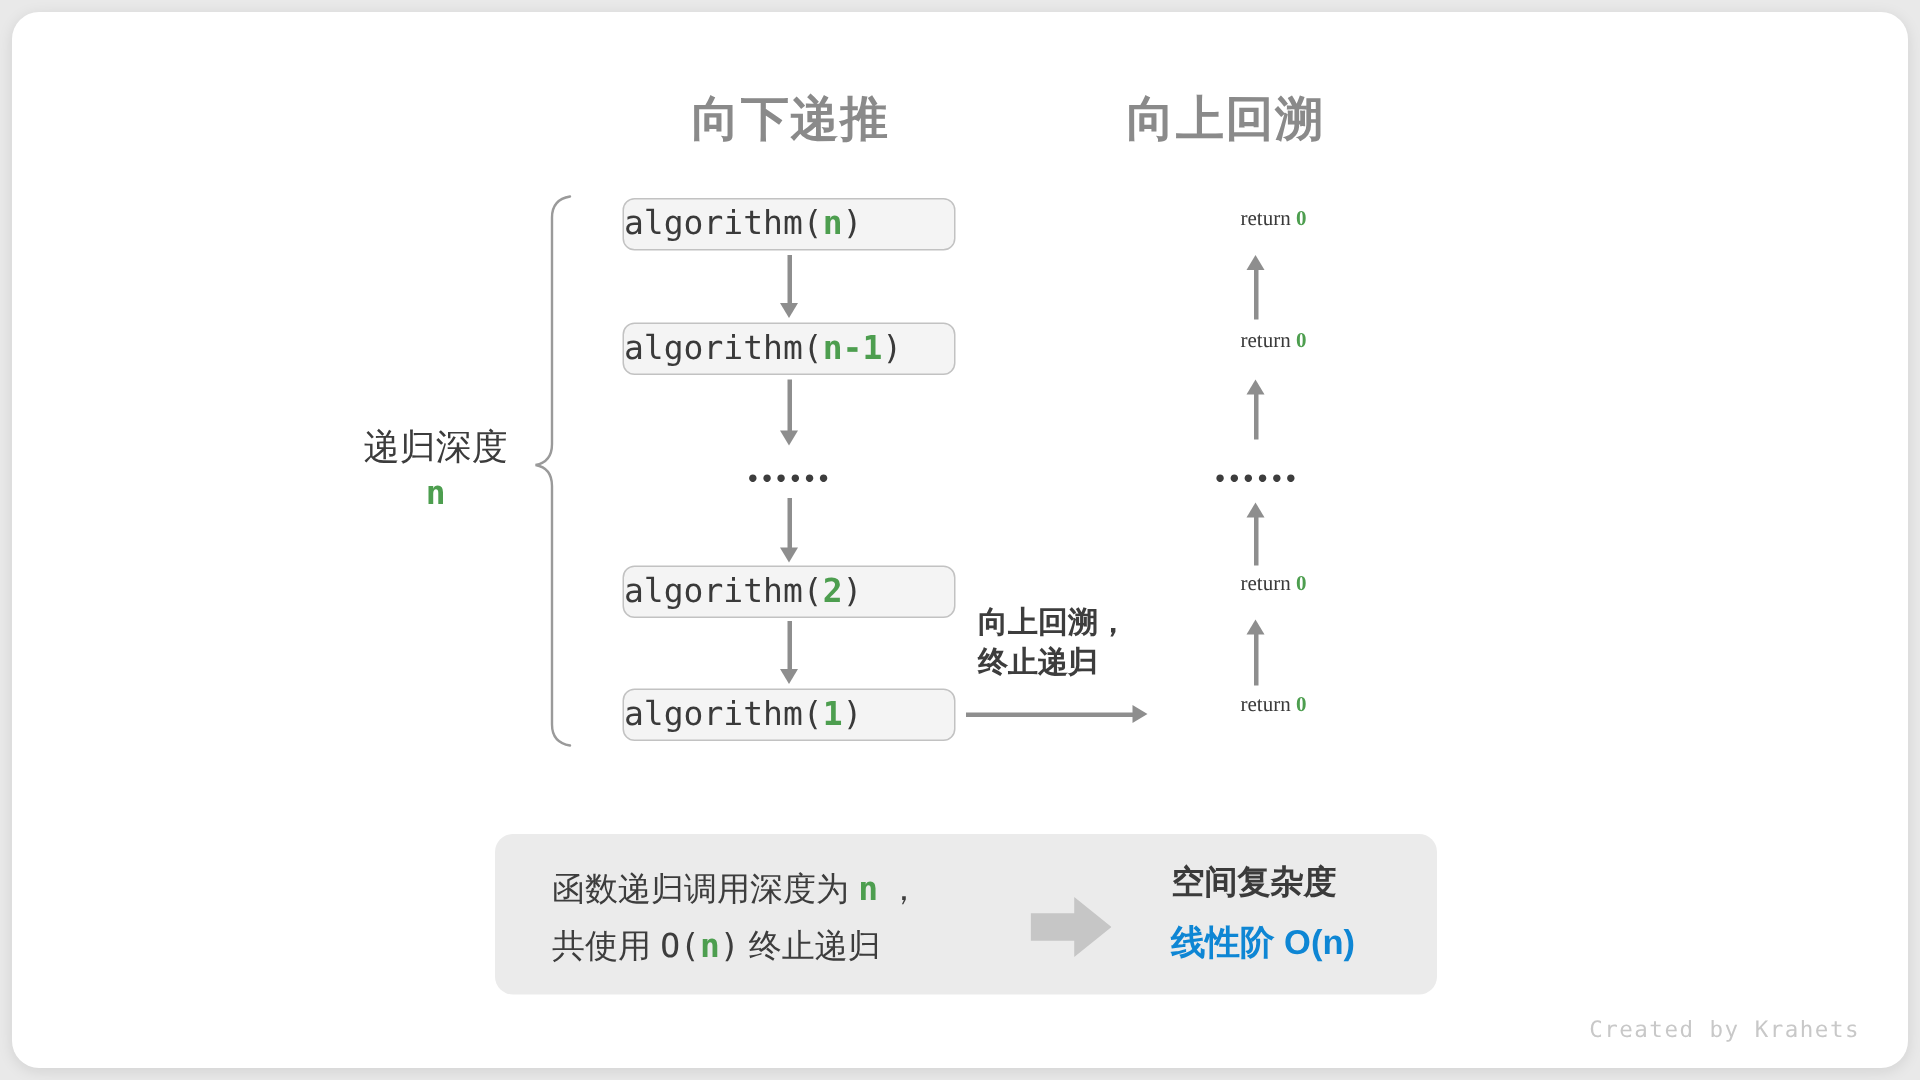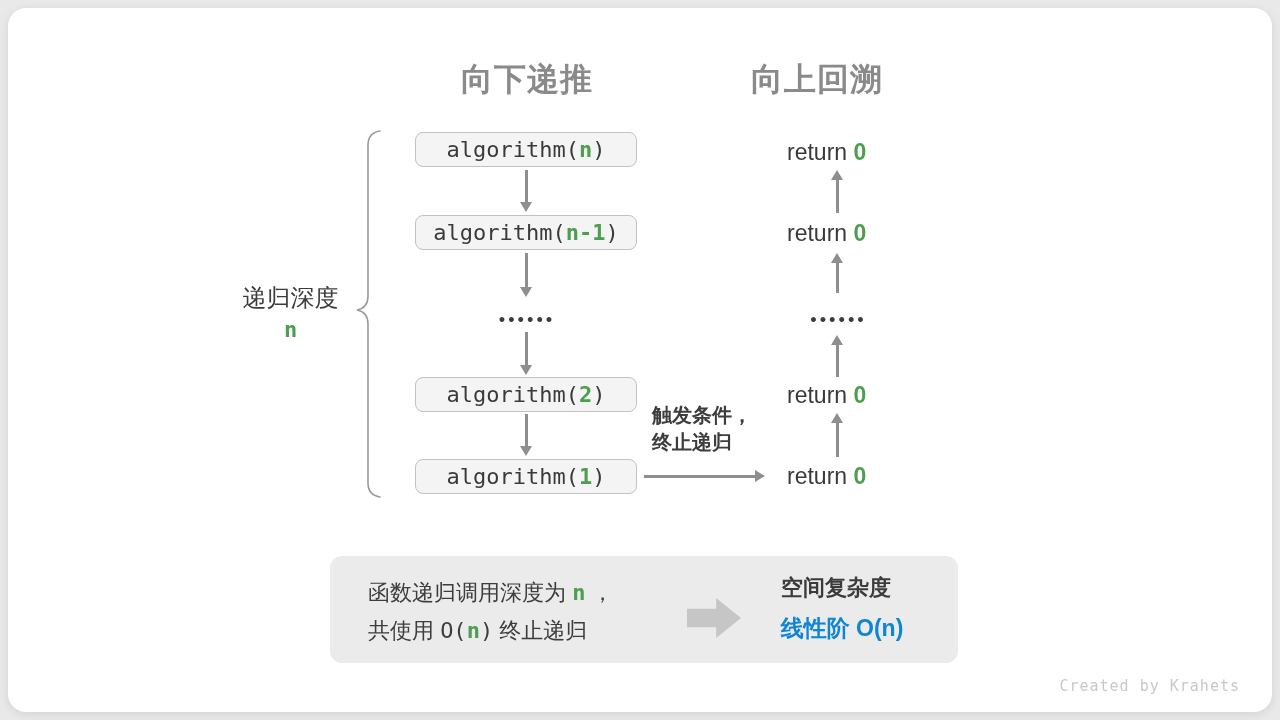--- a/index.html
+++ b/index.html
@@ -19,28 +19,28 @@
     width:220px;text-align:center;top:58px;
     font-size:32px;font-weight:bold;color:#8a8a8a;
     letter-spacing:1px;
   }
   .mono{font-family:"DejaVu Sans Mono","Liberation Mono",monospace;}
   .green{color:#4d9e4f;font-weight:bold;}
   .blue{color:#0e86d4;}
   .algo-box{
     left:415px;width:222px;height:35px;box-sizing:border-box;
     background:#f4f4f4;border:1.5px solid #c2c2c2;border-radius:8px;
-    display:flex;align-items:center;justify-content:center;
+    display:flex;align-items:center;
     font-family:"DejaVu Sans Mono","Liberation Mono",monospace;
     font-size:22px;color:#3a3a3a;white-space:pre;
   }
   .return-line{
-    left:787px;width:140px;height:24px;
-    font-family:Liberation Sans, sans-serif;
-    font-size:23px;color:#3a3a3a;white-space:pre;
+    left:827px;width:140px;height:24px;
+    font-family:Liberation Serif, serif;
+    font-size:14px;color:#3a3a3a;white-space:pre;
   }
   .dots{
     font-family:"DejaVu Sans Mono","Liberation Mono",monospace;
     font-size:14px;font-weight:bold;color:#3d3d3d;
     letter-spacing:1px;text-align:center;
   }
   
   .va{width:3px;background:#8e8e8e;}
   .va.down::after{
     content:'';position:absolute;bottom:-9px;left:-4.5px;
@@ -133,21 +133,21 @@
 <div class="abs return-line" style="top:463px;"><span>return </span><span class="green">0</span></div>
 
 <div class="abs va up arrow-rx" style="top:179px;height:34px;"></div>
 <div class="abs va up arrow-rx" style="top:262px;height:31px;"></div>
 <div class="abs va up arrow-rx" style="top:344px;height:33px;"></div>
 <div class="abs va up arrow-rx" style="top:422px;height:35px;"></div>
 
 <div class="abs ha" style="left:644px;top:474.5px;width:112px;"></div>
 
 <div class="abs trigger-note">
-  <div>触发条件，</div>
+  <div>向上回溯，</div>
   <div>终止递归</div>
 </div>
 
 <div class="abs summary-box"></div>
 <div class="abs sum-line" style="left:368px;top:578px;"><span>函数递归调用深度为 </span><span class="code green">n</span><span> ，</span></div>
 <div class="abs sum-line" style="left:368px;top:616px;"><span>共使用 </span><span class="code">O(</span><span class="code green">n</span><span class="code">)</span><span> 终止递归</span></div>
 <div class="abs big-arrow"></div>
 <div class="abs sum-title">空间复杂度</div>
 <div class="abs sum-value blue"><span>线性阶 </span><span class="code">O(n)</span></div>
 

